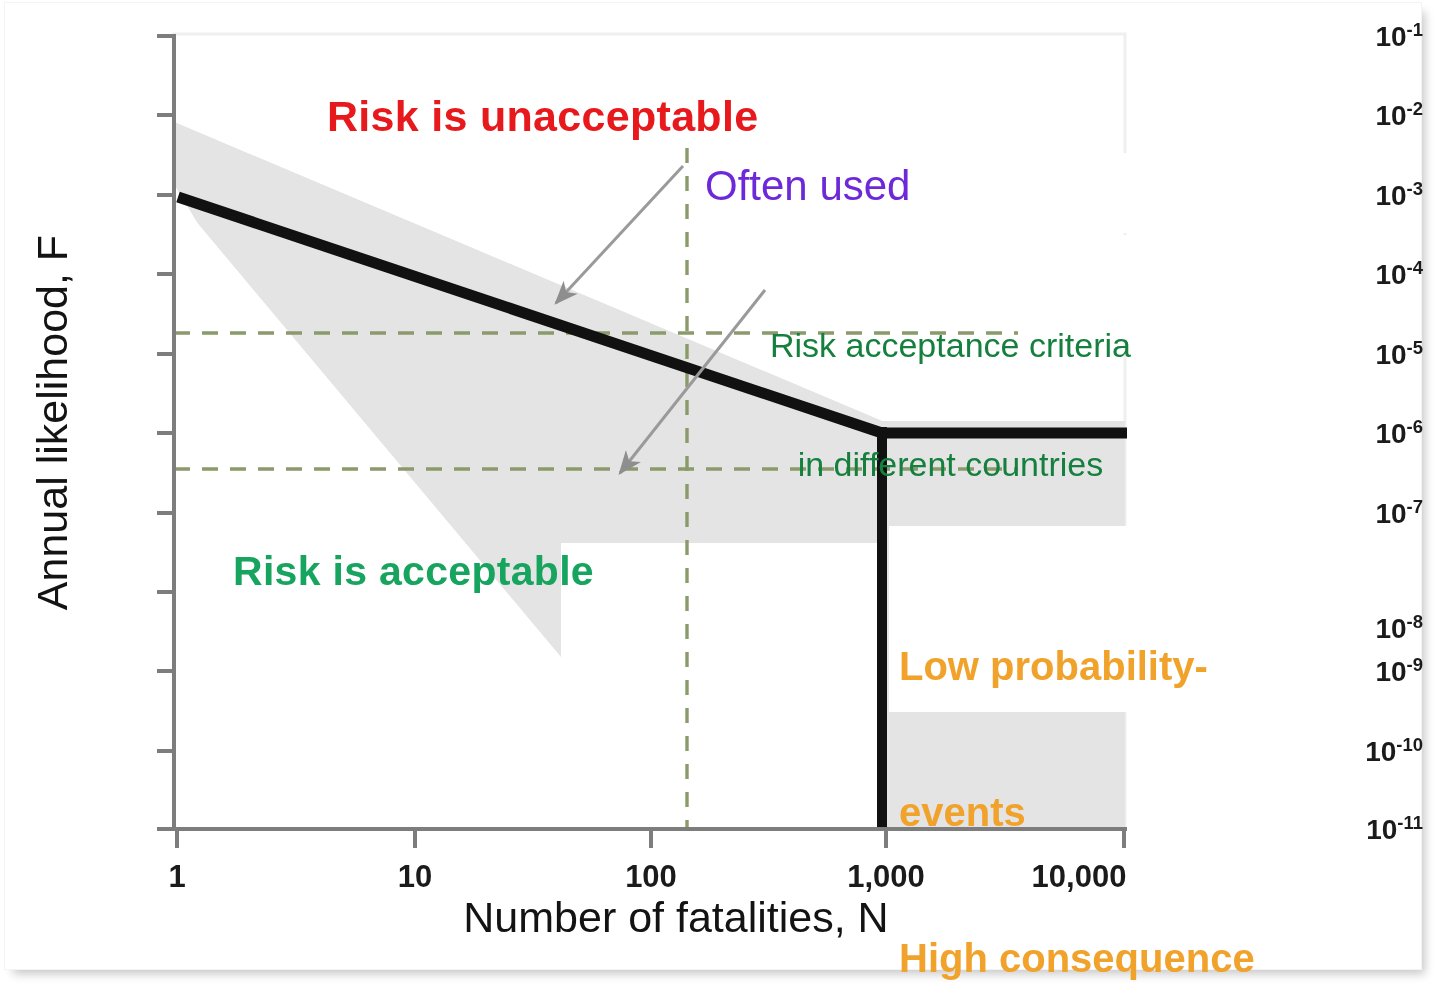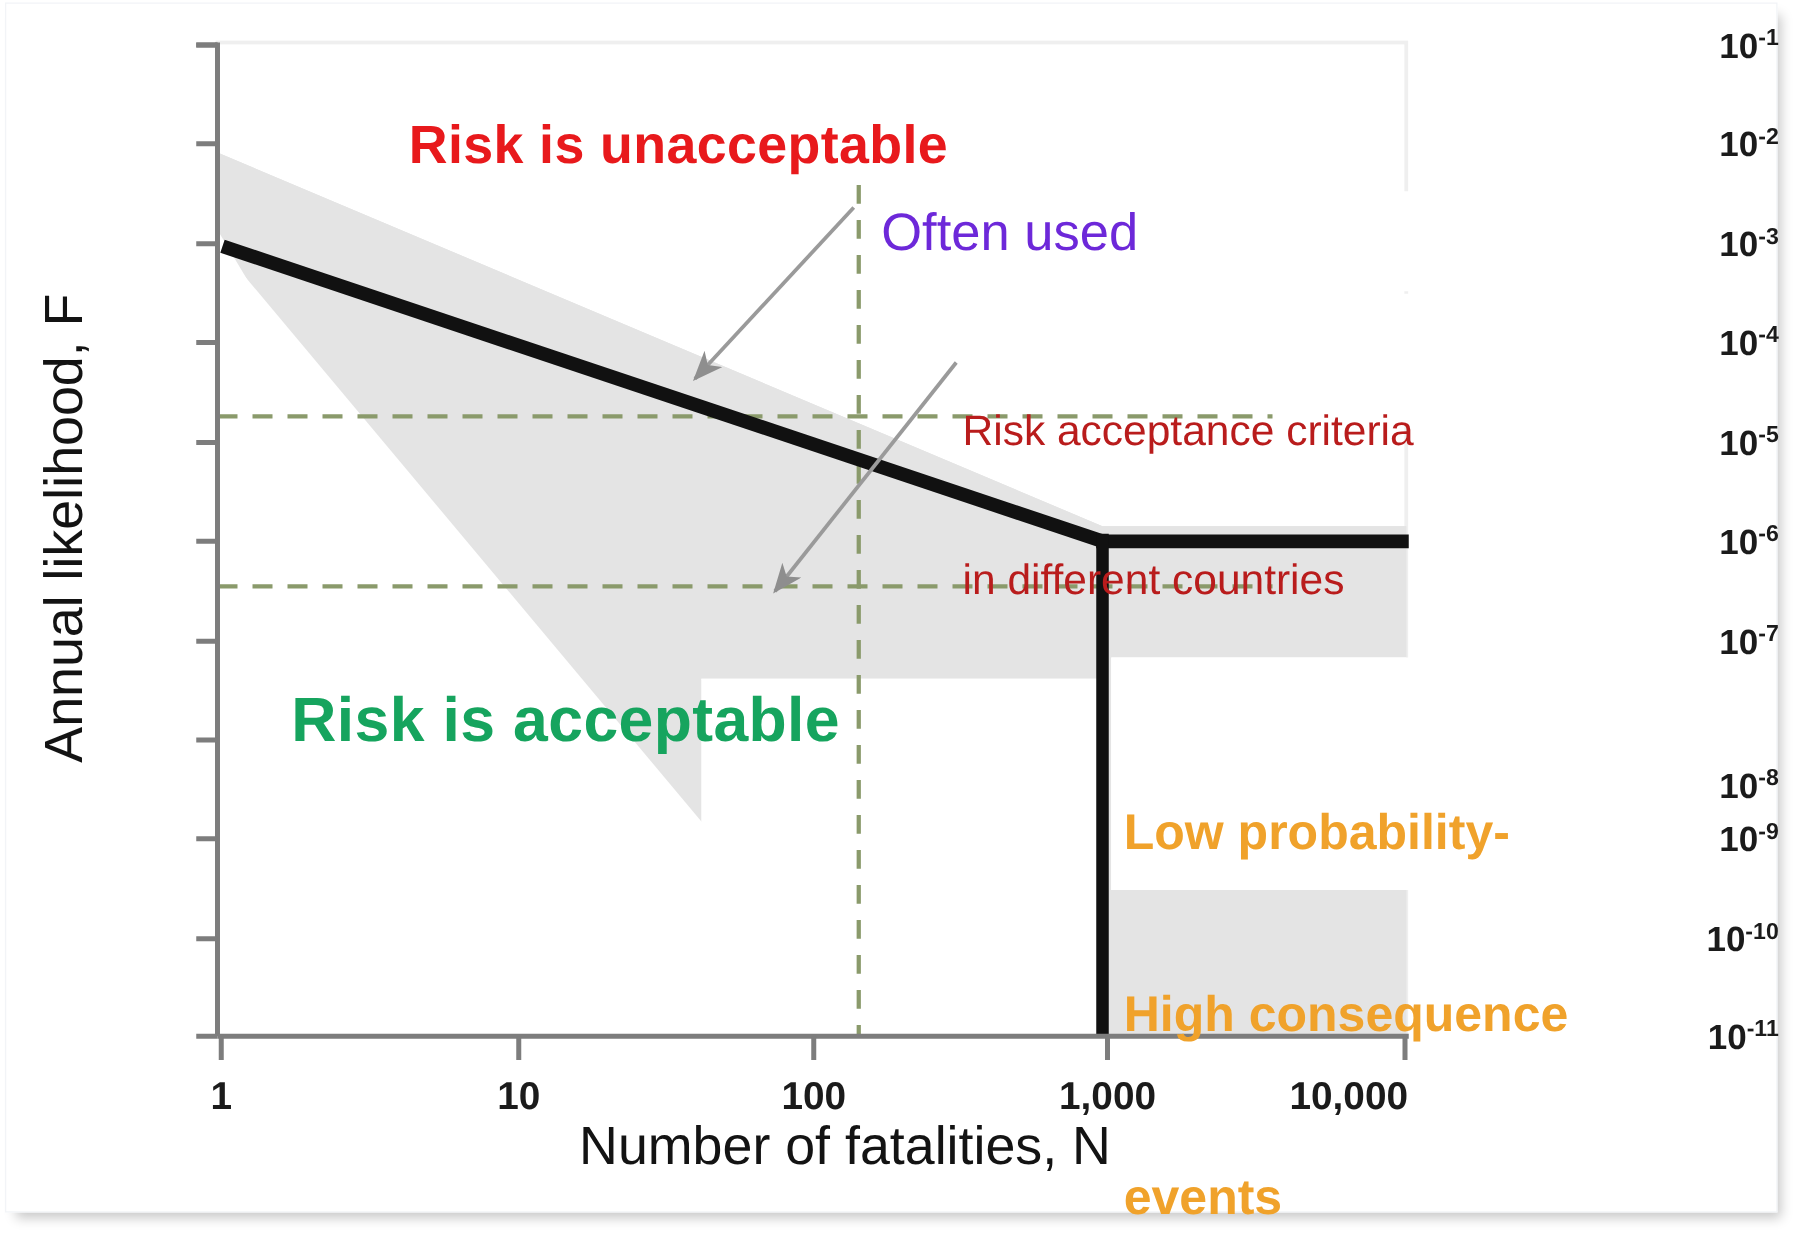--- a/index.html
+++ b/index.html
@@ -26,23 +26,23 @@
     left:-233px;top:398px;width:560px;
     transform:rotate(-90deg);transform-origin:center center;
     text-align:center;font-size:43px;color:#131313;
   }
   #xlabel{
     left:166px;top:893px;width:1010px;text-align:center;
     font-size:43px;color:#131313;
   }
 
   #t-unacceptable{left:322px;top:92px;font-size:43px;font-weight:bold;color:#e8191c;letter-spacing:0.3px;}
-  #t-acceptable{left:228px;top:548px;font-size:50px;font-weight:bold;color:#16a45e;letter-spacing:0.3px;}
+  #t-acceptable{left:228px;top:548px;font-size:41px;font-weight:bold;color:#16a45e;letter-spacing:0.3px;}
   #t-often{left:700px;top:162px;font-size:42px;color:#6d28d9;}
-  #t-criteria{left:765px;top:243px;font-size:34px;color:#b91c1c;line-height:1.17;}
+  #t-criteria{left:765px;top:243px;font-size:34px;color:#15803d;line-height:1.17;text-align:center;}
   #t-lphc{left:894px;top:541px;font-size:40px;font-weight:bold;color:#f0a22b;line-height:1.22;}
 
   .tickx{position:absolute;font-size:31px;font-weight:bold;color:#1b1b1b;
          transform:translateX(-50%);white-space:nowrap;}
   .ticky{position:absolute;font-size:28px;font-weight:bold;color:#1b1b1b;
          transform:translateY(-50%);white-space:nowrap;right:0;text-align:right;}
   .ticky sup, .tickx sup{font-size:0.66em;vertical-align:super;font-weight:bold;}
 </style>
 </head>
 <body>
@@ -141,19 +141,19 @@
       <div class="lbl" id="t-acceptable">Risk is acceptable</div>
       <div class="lbl" id="t-often">Often used</div>
 
       <div class="lbl" id="t-criteria">
         <div>Risk acceptance criteria</div>
         <div>in different countries</div>
       </div>
 
       <div class="lbl" id="t-lphc">
         <div>Low probability-</div>
+        <div>events</div>
         <div>High consequence</div>
-        <div>events</div>
       </div>
 
     </div>
   </div>
 </div>
 
 </body></html>

